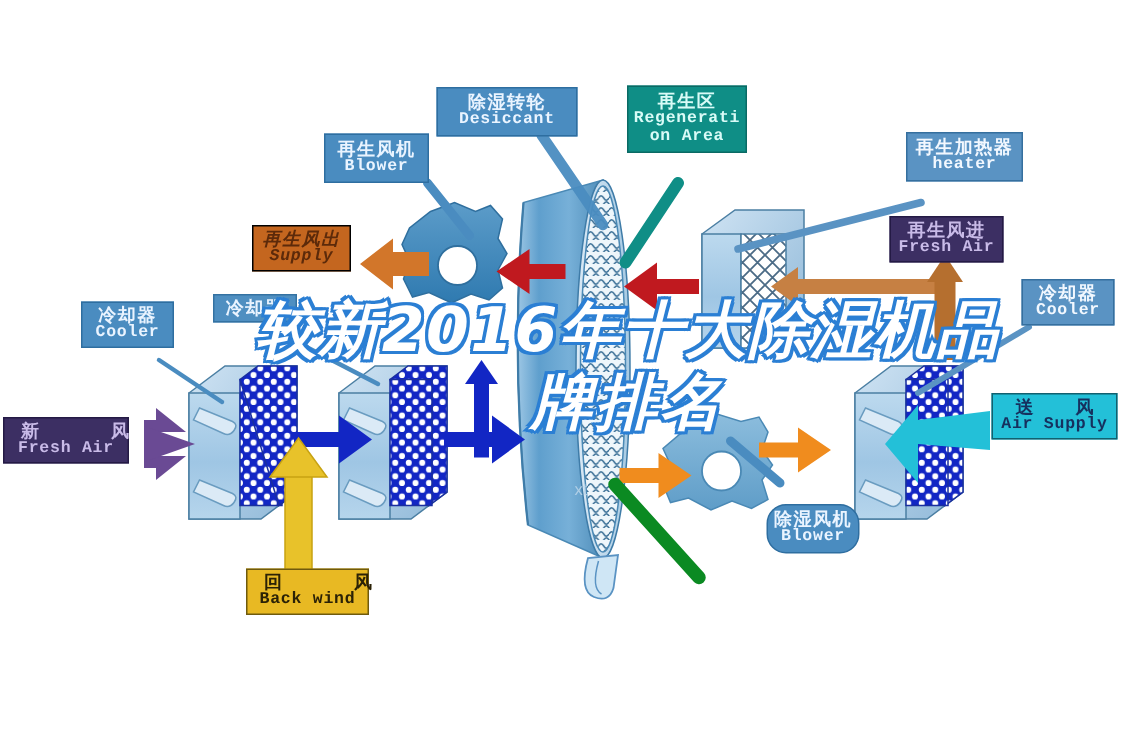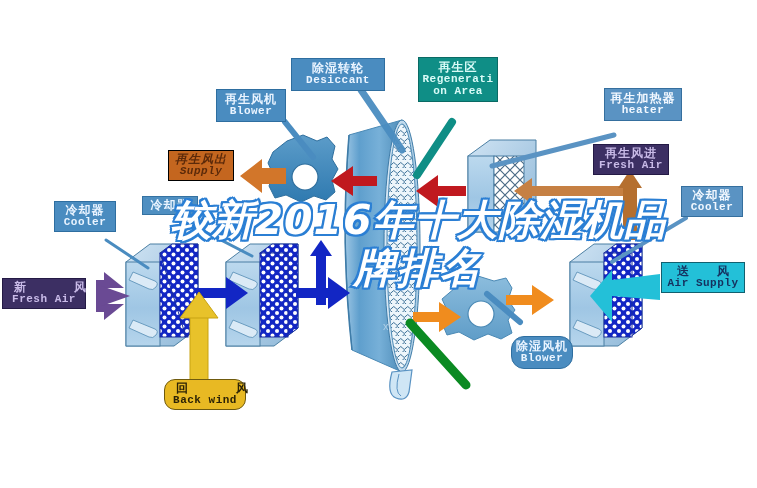--- a/index.html
+++ b/index.html
@@ -289,21 +289,21 @@
 
   <div class="lbl t-blue" style="left:142px; top:196px; width:56px; padding:2px 3px; opacity:0.97;">
     <span class="cn">冷却器</span>
   </div>
 
   <div class="lbl t-purple wide" style="left:2px; top:278px; width:84px; padding:2px 3px;">
     <span class="cn">新　　风</span>
     <span class="en">Fresh Air</span>
   </div>
 
-  <div class="lbl t-yellow wide" style="left:164px; top:379px; width:82px; padding:2px 3px;border-radius:11px;">
+  <div class="lbl t-yellow wide" style="left:164px; top:379px; width:82px; padding:2px 3px;">
     <span class="cn">回　　风</span>
     <span class="en">Back wind</span>
   </div>
 
   <div class="lbl t-blue2" style="left:604px; top:88px; width:78px; padding:3px 3px;">
     <span class="cn">再生加热器</span>
     <span class="en">heater</span>
   </div>
 
   <div class="lbl t-teal" style="left:418px; top:57px; width:80px; padding:3px 3px;">

